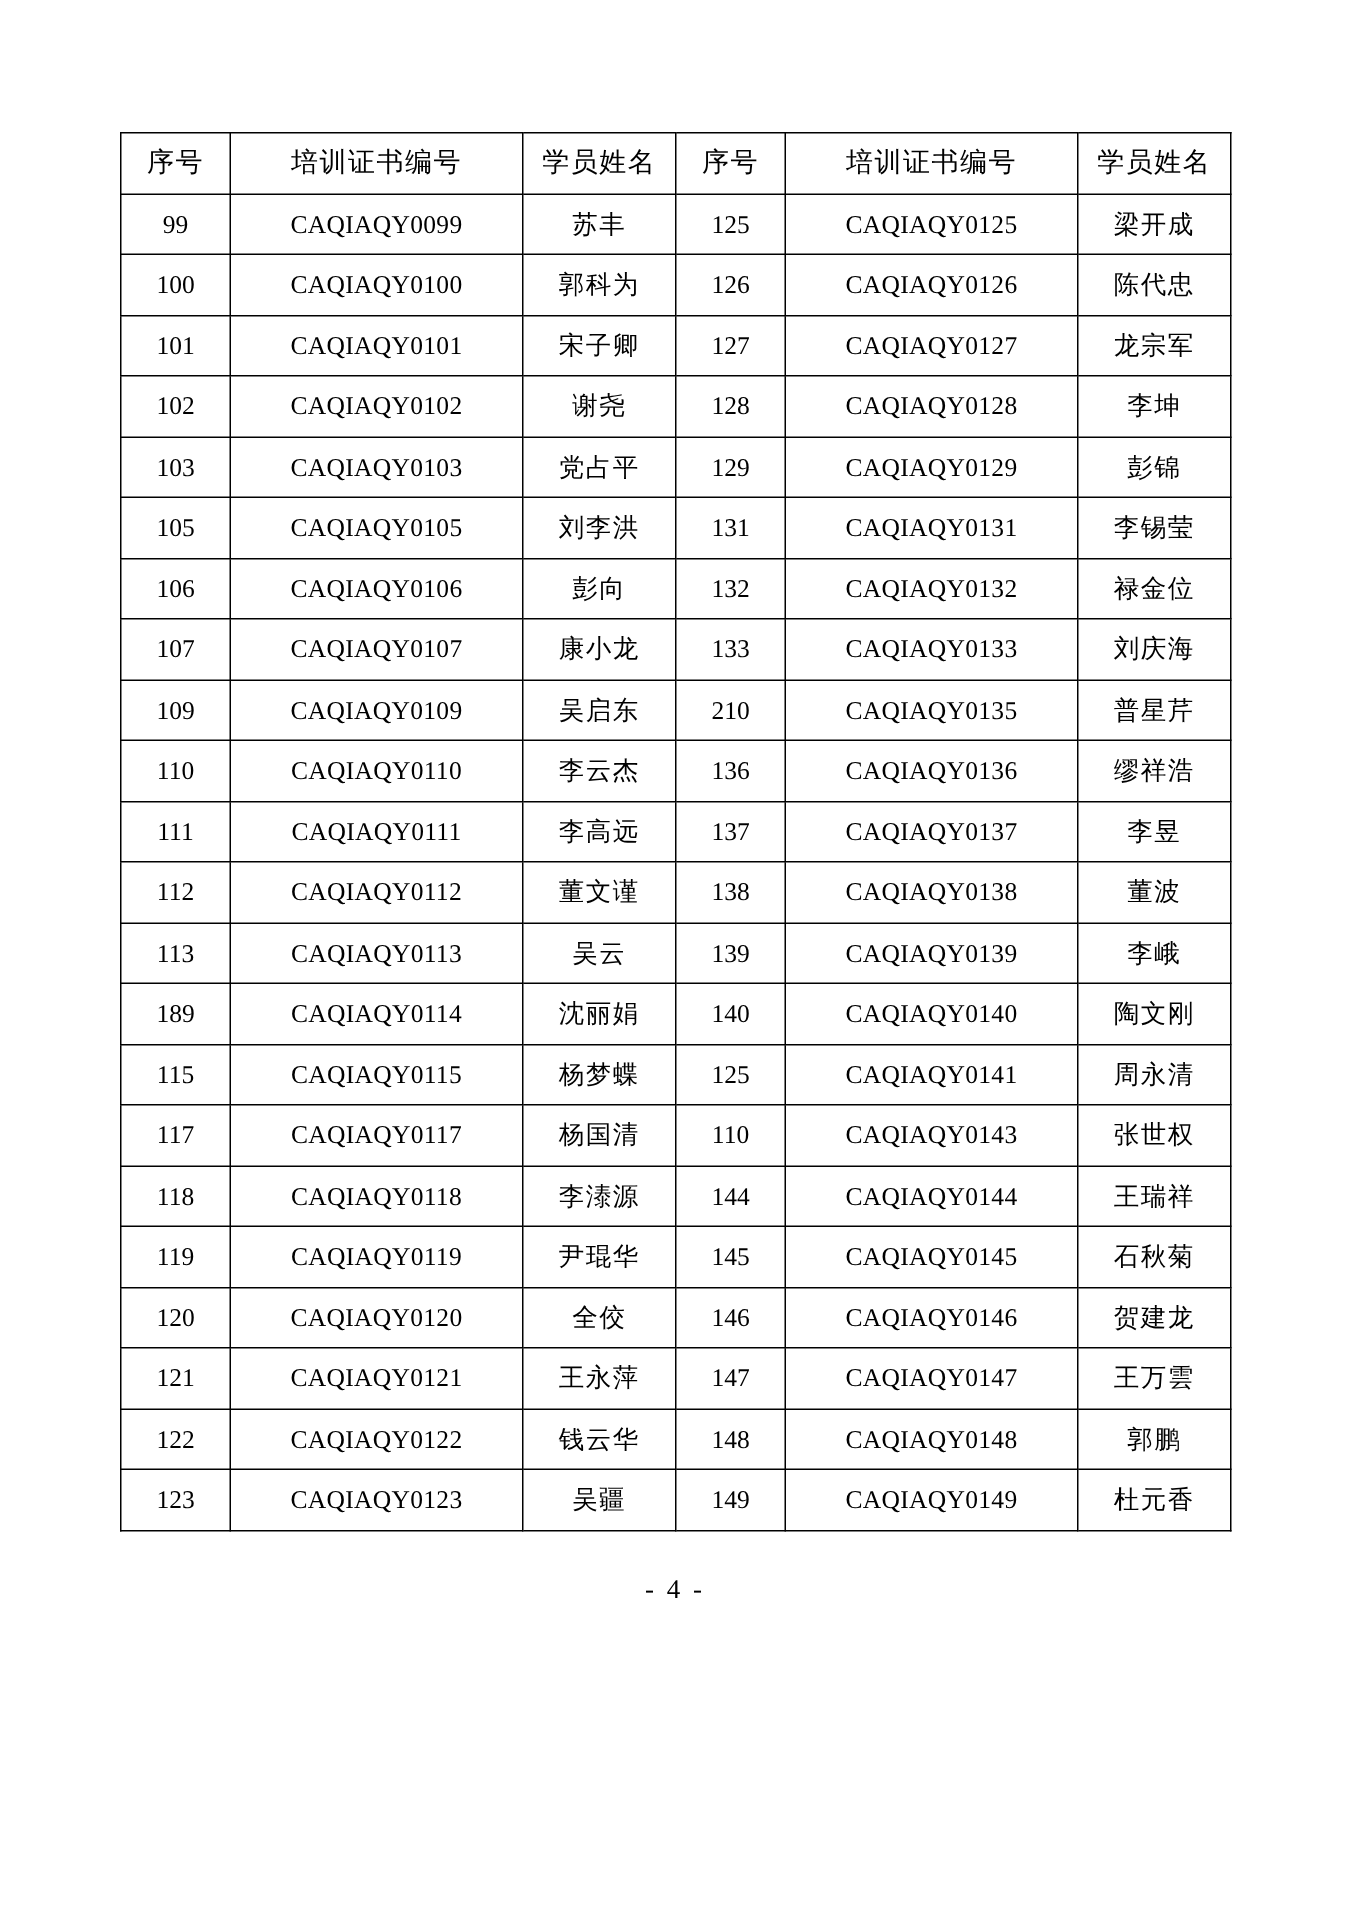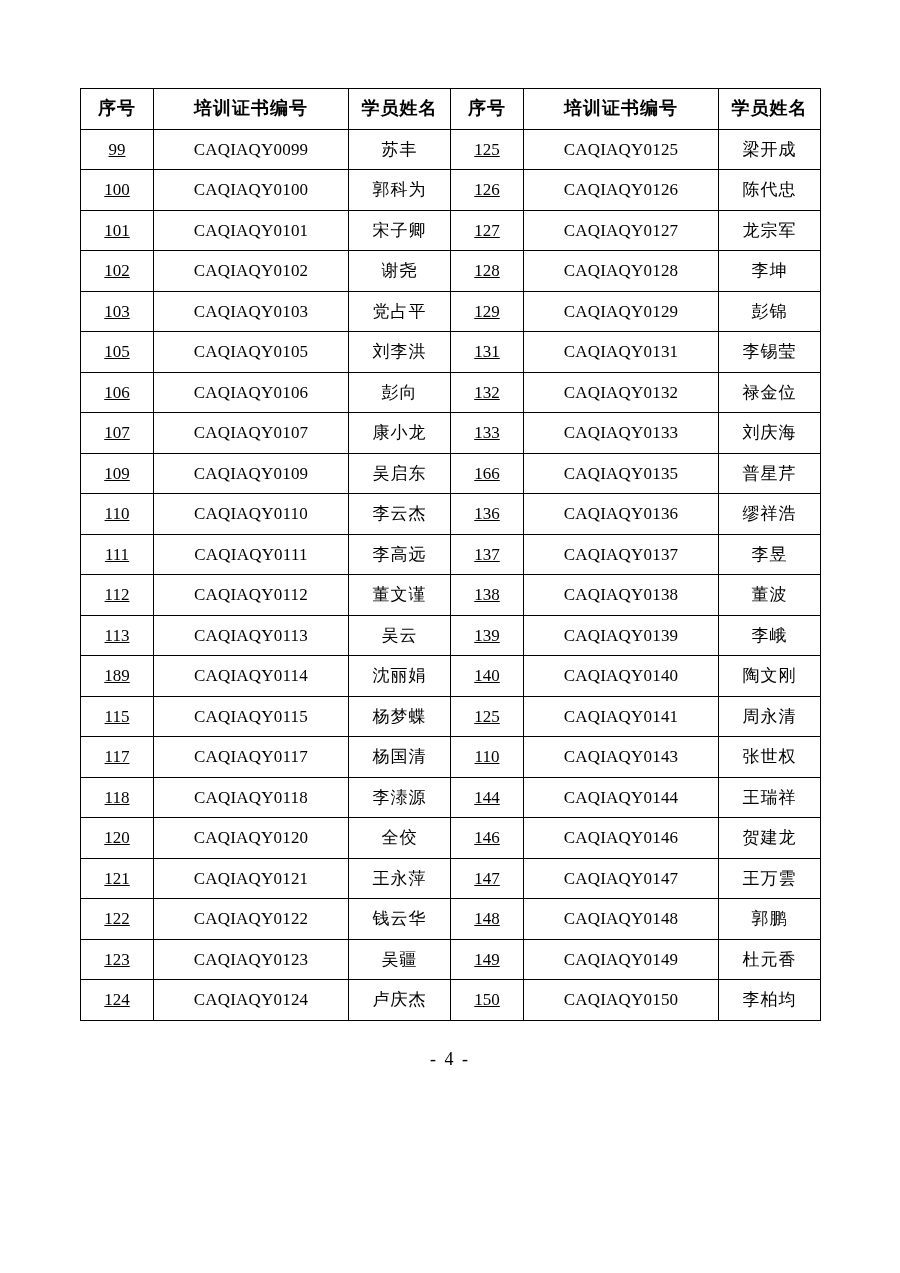--- a/index.html
+++ b/index.html
@@ -33,41 +33,40 @@
     text-align: center;
     vertical-align: middle;
     padding: 0;
     height: 39.5px;
     line-height: 39.5px;
     font-size: 17px;
     white-space: nowrap;
     overflow: hidden;
   }
   table.roster th {
-    font-weight: bold;
+    font-weight: normal;
     font-size: 18px;
     letter-spacing: 1px;
   }
   
   col.c-index { width: 73px; }
   col.c-cert  { width: 195px; }
   col.c-name  { width: 102px; }
 
   td.cert, th.cert {
     font-family: "Liberation Serif", "DejaVu Serif", serif;
     font-size: 16.5px;
     letter-spacing: 0.2px;
   }
   td.name {
     letter-spacing: 1px;
     margin-left: 22px;
   }
   td.index {
     font-size: 17px;
-    text-decoration: underline;
   }
   .page-number {
     text-align: center;
     font-size: 18px;
     margin-top: 28px;
     letter-spacing: 2px;
   }
 </style>
 </head>
 <body>
@@ -155,21 +154,21 @@
           <td class="cert">CAQIAQY0107</td>
           <td class="name">康小龙</td>
           <td class="index">133</td>
           <td class="cert">CAQIAQY0133</td>
           <td class="name">刘庆海</td>
         </tr>
         <tr>
           <td class="index">109</td>
           <td class="cert">CAQIAQY0109</td>
           <td class="name">吴启东</td>
-          <td class="index">166</td>
+          <td class="index">210</td>
           <td class="cert">CAQIAQY0135</td>
           <td class="name">普星芹</td>
         </tr>
         <tr>
           <td class="index">110</td>
           <td class="cert">CAQIAQY0110</td>
           <td class="name">李云杰</td>
           <td class="index">136</td>
           <td class="cert">CAQIAQY0136</td>
           <td class="name">缪祥浩</td>
@@ -224,20 +223,28 @@
         </tr>
         <tr>
           <td class="index">118</td>
           <td class="cert">CAQIAQY0118</td>
           <td class="name">李溙源</td>
           <td class="index">144</td>
           <td class="cert">CAQIAQY0144</td>
           <td class="name">王瑞祥</td>
         </tr>
         <tr>
+          <td class="index">119</td>
+          <td class="cert">CAQIAQY0119</td>
+          <td class="name">尹琨华</td>
+          <td class="index">145</td>
+          <td class="cert">CAQIAQY0145</td>
+          <td class="name">石秋菊</td>
+        </tr>
+        <tr>
           <td class="index">120</td>
           <td class="cert">CAQIAQY0120</td>
           <td class="name">全佼</td>
           <td class="index">146</td>
           <td class="cert">CAQIAQY0146</td>
           <td class="name">贺建龙</td>
         </tr>
         <tr>
           <td class="index">121</td>
           <td class="cert">CAQIAQY0121</td>
@@ -255,26 +262,18 @@
           <td class="name">郭鹏</td>
         </tr>
         <tr>
           <td class="index">123</td>
           <td class="cert">CAQIAQY0123</td>
           <td class="name">吴疆</td>
           <td class="index">149</td>
           <td class="cert">CAQIAQY0149</td>
           <td class="name">杜元香</td>
         </tr>
-        <tr>
-          <td class="index">124</td>
-          <td class="cert">CAQIAQY0124</td>
-          <td class="name">卢庆杰</td>
-          <td class="index">150</td>
-          <td class="cert">CAQIAQY0150</td>
-          <td class="name">李柏均</td>
-        </tr>
       </tbody>
   </table>
 
   <div class="page-number">- 4 -</div>
 
 </div>
 
 </body></html>

